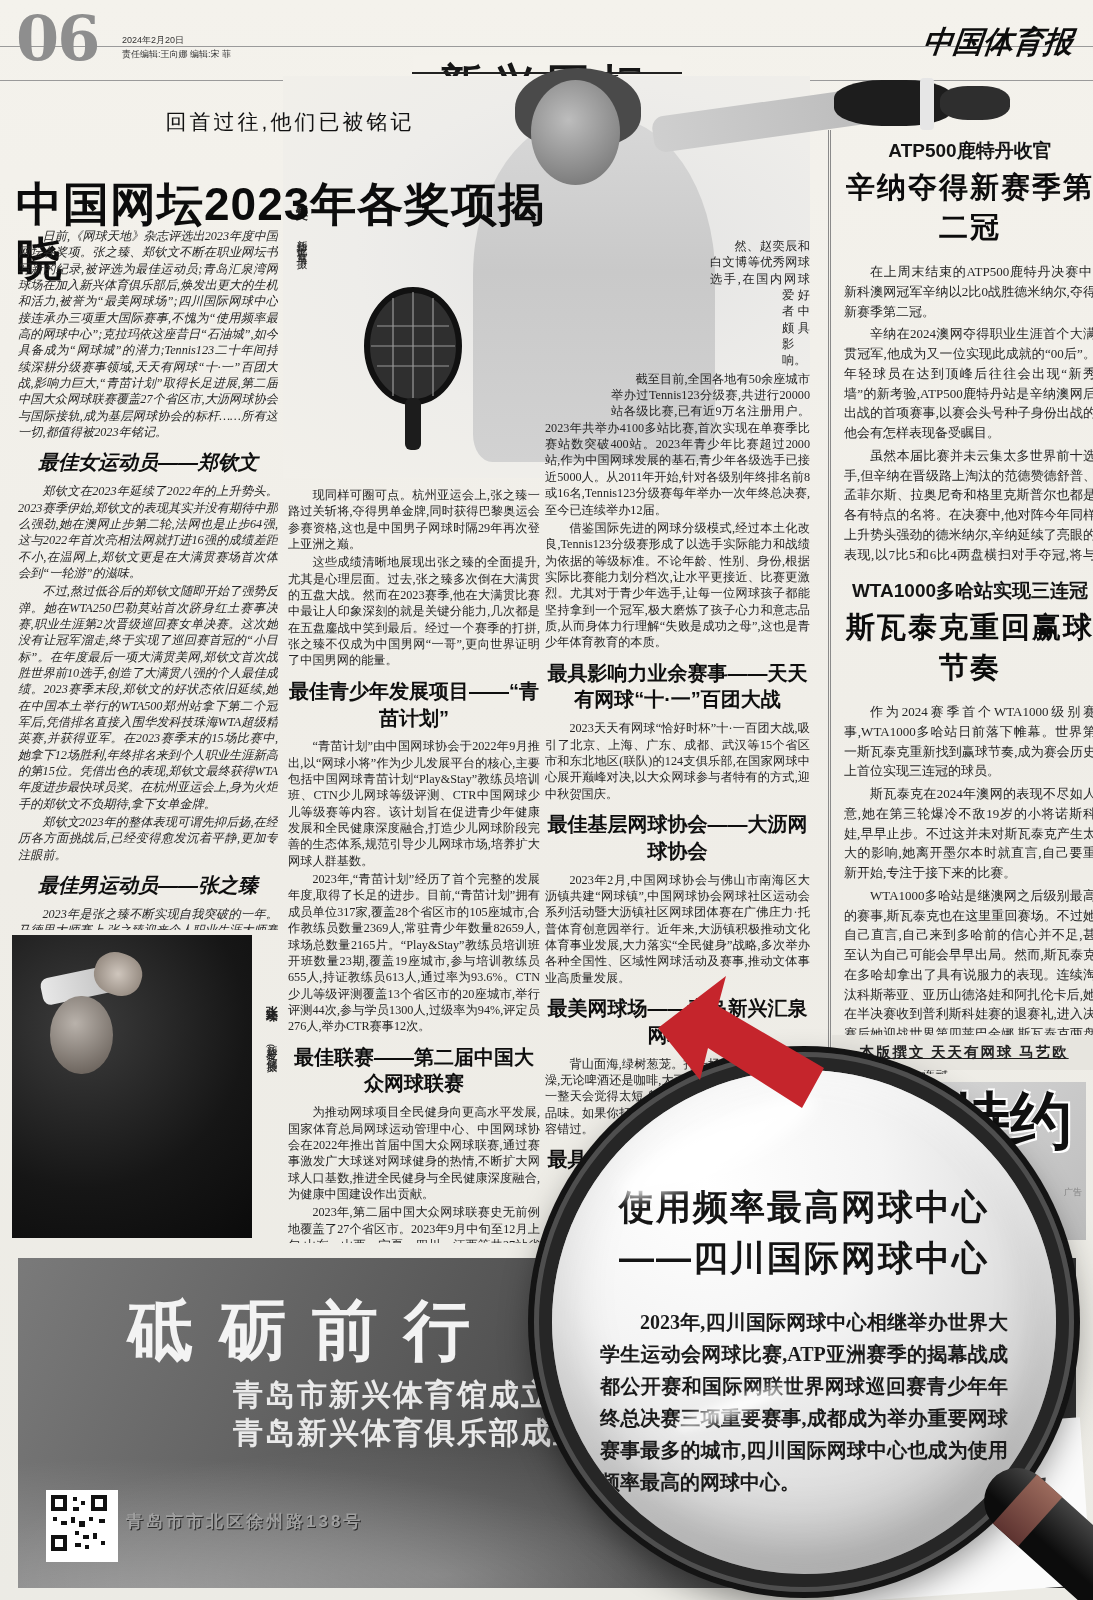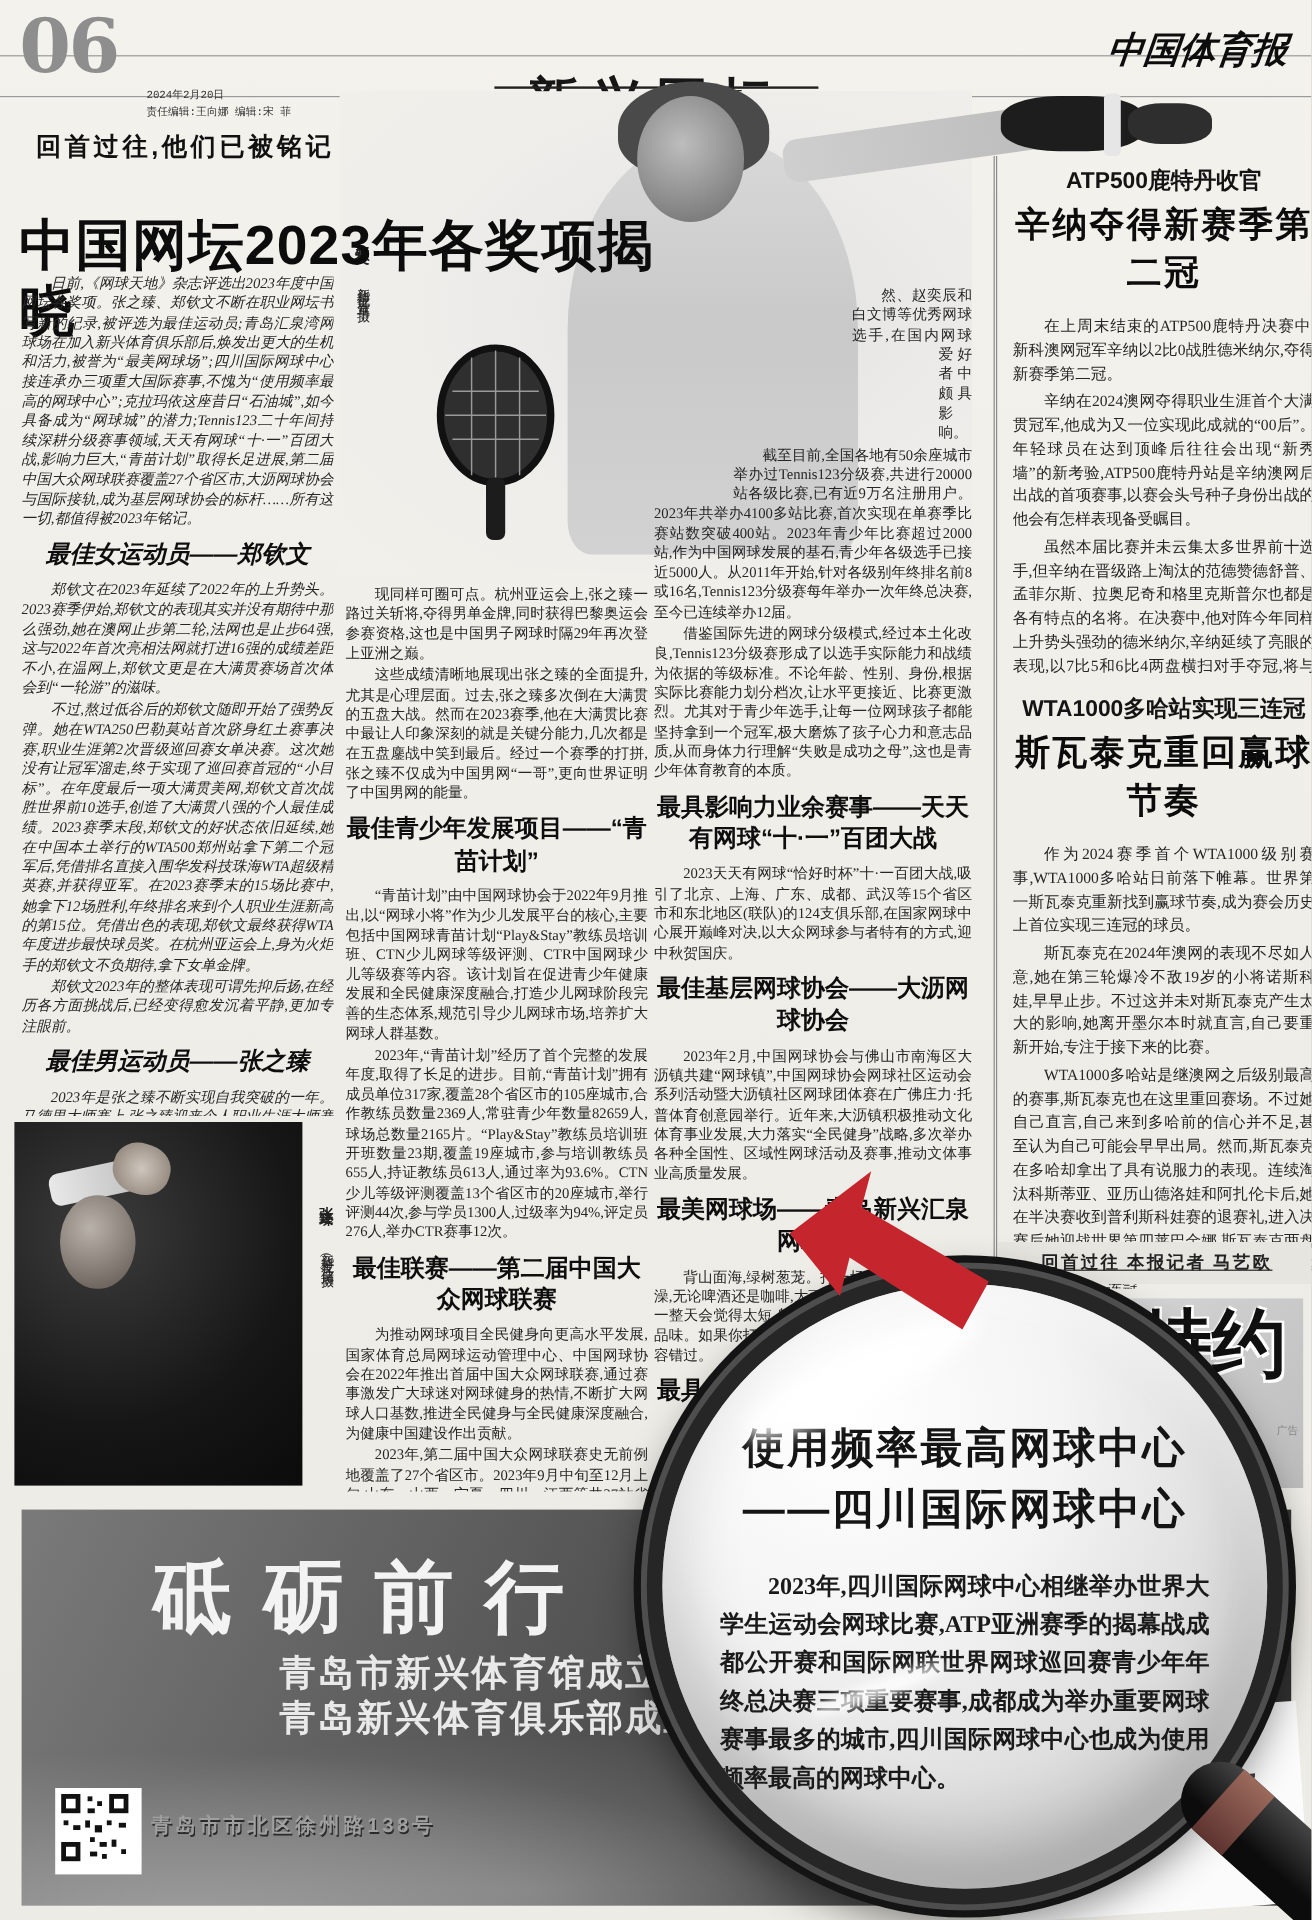--- a/index.html
+++ b/index.html
@@ -3,32 +3,32 @@
 <meta charset="utf-8">
 <style>
   html,body{margin:0;padding:0;background:#d8d6d0;}
   .page{position:relative;width:1093px;height:1600px;margin:0 auto;overflow:hidden;
         background:linear-gradient(180deg,#f4f2ec 0%,#efede7 55%,#ecebe5 100%);
         font-family:"Liberation Serif",serif;color:#222;}
   
   .hline{position:absolute;left:0;width:100%;height:1px;background:#9a9a9a;}
   .pageno{position:absolute;left:16px;top:2px;font-family:"DejaVu Serif",serif;
           font-size:62px;font-weight:bold;color:#8e8e8e;letter-spacing:-2px;}
-  .dateblock{position:absolute;left:122px;top:34px;font-family:Liberation Mono, monospace;
-             font-size:9px;line-height:1.5;color:#333;margin-top:40px;}
+  .dateblock{position:absolute;left:122px;top:34px;font-family:Liberation Sans, sans-serif;
+             font-size:9px;line-height:1.5;color:#333;}
   .secttitle{position:absolute;left:50%;top:12px;transform:translateX(-50%);
              background:#f4f2ec;padding:0 26px;font-family:"Liberation Sans",sans-serif;
              font-size:44px;font-weight:900;letter-spacing:10px;color:#161616;margin-top:44px;}
   .sectunder{position:absolute;left:50%;top:72px;transform:translateX(-50%);
              width:270px;height:2px;background:#222;}
   .masthead{position:absolute;right:20px;top:22px;font-family:"DejaVu Serif",serif;
             font-style:italic;font-weight:bold;font-size:30px;color:#0d0d0d;transform:skewX(-6deg);}
   
-  .kicker{position:absolute;left:30px;top:108px;width:520px;
-          font-family:"Liberation Sans",sans-serif;font-size:21px;font-weight:bold;
+  .kicker{position:absolute;left:30px;top:108px;width:520px;text-align:center;
+          font-family:"Liberation Sans",sans-serif;font-size:21px;font-weight:normal;
           letter-spacing:3px;color:#111;}
   .headline{position:absolute;left:16px;top:134px;width:550px;text-align:left;
             font-family:"Liberation Sans",sans-serif;font-size:46px;font-weight:700;
             letter-spacing:1px;color:#0c0c0c;line-height:1.2;margin-top:43px;}
   .col{position:absolute;font-size:12.2px;line-height:1.34;color:#262626;overflow:hidden;}
   .col .para{text-indent:2em;text-align:justify;margin:0 0 2px 0;}
   .col .subhead{font-family:"Liberation Sans",sans-serif;text-align:center;font-weight:bold;
                 font-size:20px;color:#0e0e0e;margin:9px 0 7px 0;text-indent:0;}
   .col1{left:18px;top:228px;width:260px;height:702px;font-style:italic;}
   .col2{left:288px;top:487px;width:252px;height:756px;}
@@ -214,21 +214,21 @@
         <div class="para">辛纳在2024澳网夺得职业生涯首个大满贯冠军,他成为又一位实现此成就的“00后”。年轻球员在达到顶峰后往往会出现“新秀墙”的新考验,ATP500鹿特丹站是辛纳澳网后出战的首项赛事,以赛会头号种子身份出战的他会有怎样表现备受瞩目。</div>
         <div class="para">虽然本届比赛并未云集太多世界前十选手,但辛纳在晋级路上淘汰的范德赞德舒普、孟菲尔斯、拉奥尼奇和格里克斯普尔也都是各有特点的名将。在决赛中,他对阵今年同样上升势头强劲的德米纳尔,辛纳延续了亮眼的表现,以7比5和6比4两盘横扫对手夺冠,将与德米纳尔的交战记录改写成7站全胜。</div>
       </div>
     <div class="rkicker">WTA1000多哈站实现三连冠</div>
     <div class="rheadline">斯瓦泰克重回赢球节奏</div>
     <div class="rbody rb2">
         <div class="para">作为2024赛季首个WTA1000级别赛事,WTA1000多哈站日前落下帷幕。世界第一斯瓦泰克重新找到赢球节奏,成为赛会历史上首位实现三连冠的球员。</div>
         <div class="para">斯瓦泰克在2024年澳网的表现不尽如人意,她在第三轮爆冷不敌19岁的小将诺斯科娃,早早止步。不过这并未对斯瓦泰克产生太大的影响,她离开墨尔本时就直言,自己要重新开始,专注于接下来的比赛。</div>
         <div class="para">WTA1000多哈站是继澳网之后级别最高的赛事,斯瓦泰克也在这里重回赛场。不过她自己直言,自己来到多哈前的信心并不足,甚至认为自己可能会早早出局。然而,斯瓦泰克在多哈却拿出了具有说服力的表现。连续淘汰科斯蒂亚、亚历山德洛娃和阿扎伦卡后,她在半决赛收到普利斯科娃赛的退赛礼,进入决赛后她迎战世界第四莱巴金娜,斯瓦泰克两盘横扫对手,终结对阵对手三连败的同时,也实现了多哈站三连冠。</div>
       </div>
-    <div class="byline"><span>回首过往  本报记者  马艺欧</span></div>
+    <div class="byline"><span>本版撰文  天天有网球  马艺欧</span></div>
   </div>
 
   <div class="adfrag">
     <div class="big">特约</div>
   </div>
   <div class="adlabel" style="position:absolute;left:1064px;top:1186px;font-size:9px;color:#888;z-index:5;">广告</div>
 
   <div class="bottomad">
     <div class="slogan">砥砺前行  奋</div>
     <div class="adsub">

